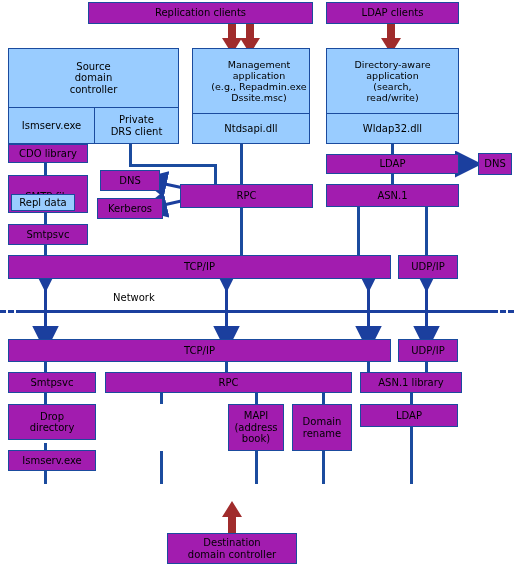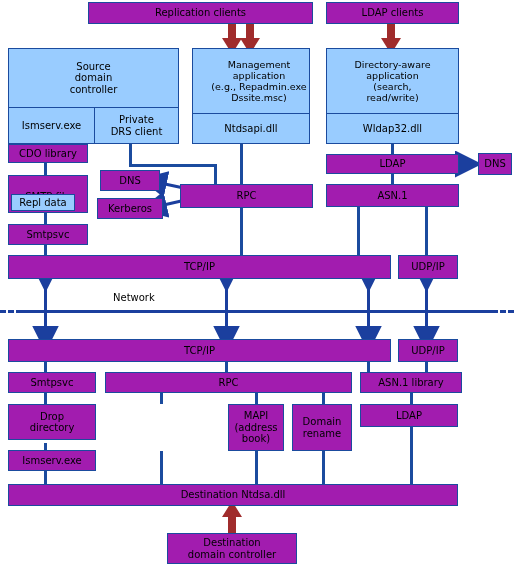--- a/index.html
+++ b/index.html
@@ -277,18 +277,17 @@
 (address
 book)</div>
 
   <div class="box" style="left:292px; top:404px; width:60px; height:47px; white-space:pre-line;">Domain
 rename</div>
 
   <div class="box" style="left:360px; top:404px; width:98px; height:23px;">LDAP</div>
 
   <div class="box" style="left:8px; top:450px; width:88px; height:21px;">Ismserv.exe</div>
 
-  <div class="box" style="left:8px; top:484px; width:450px; height:22px;">Destination Ntdsa.dll</div>
 
   <div class="box" style="left:167px; top:533px; width:130px; height:31px; white-space:pre-line;">Destination
 domain controller</div>
 
 </div>
 
 </body></html>

